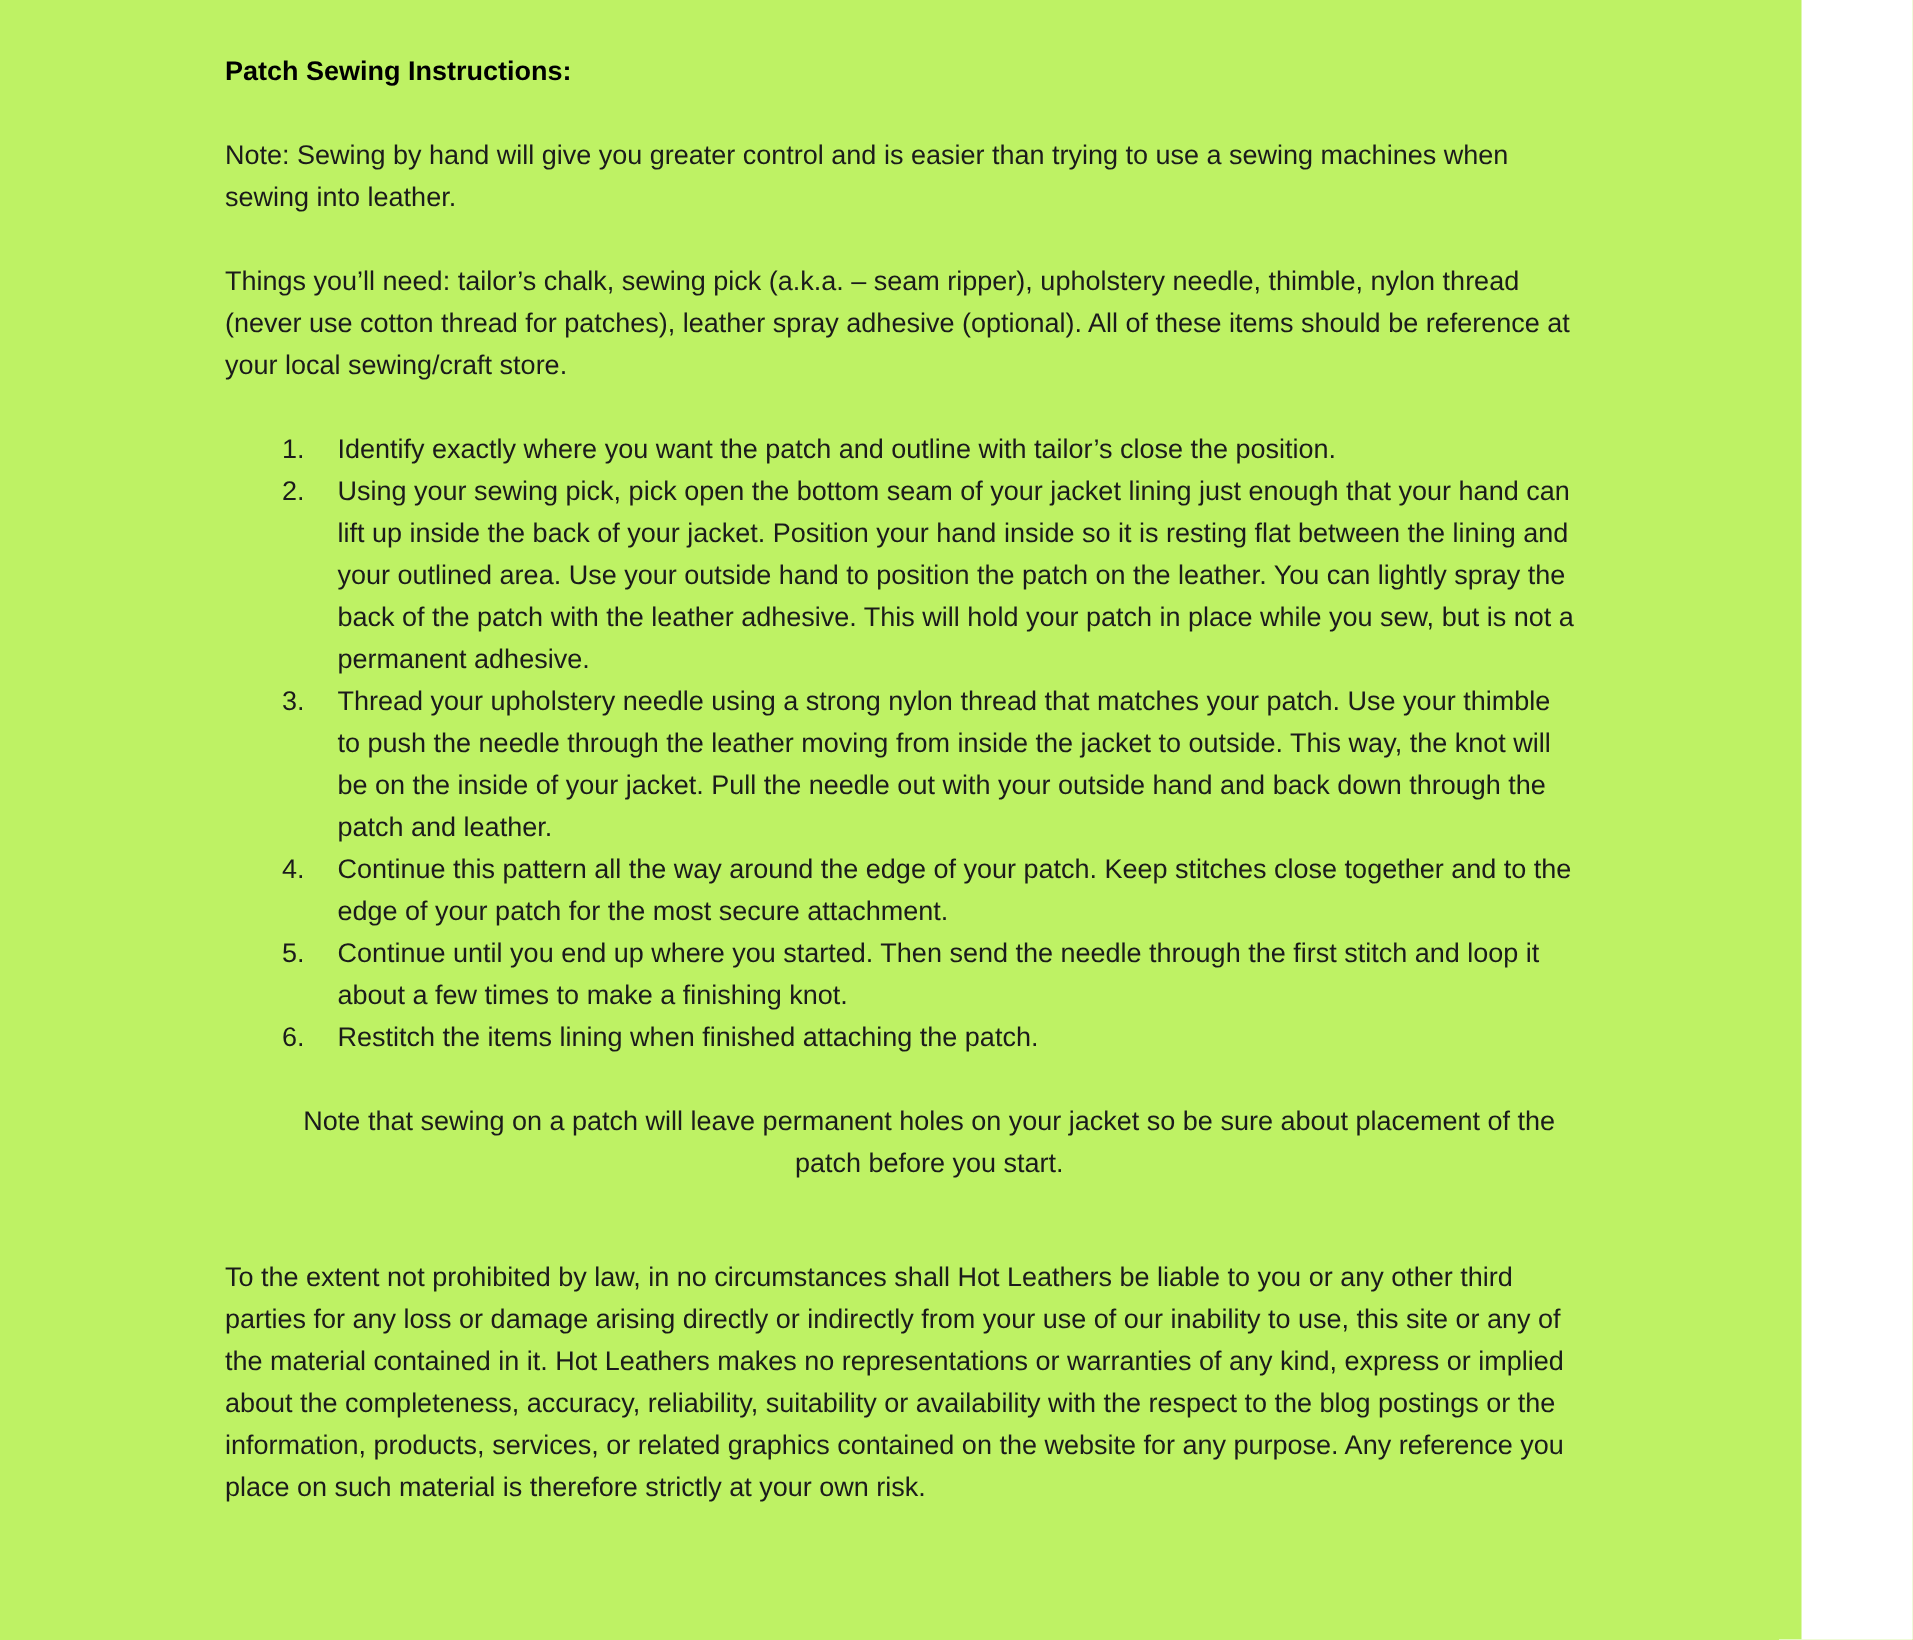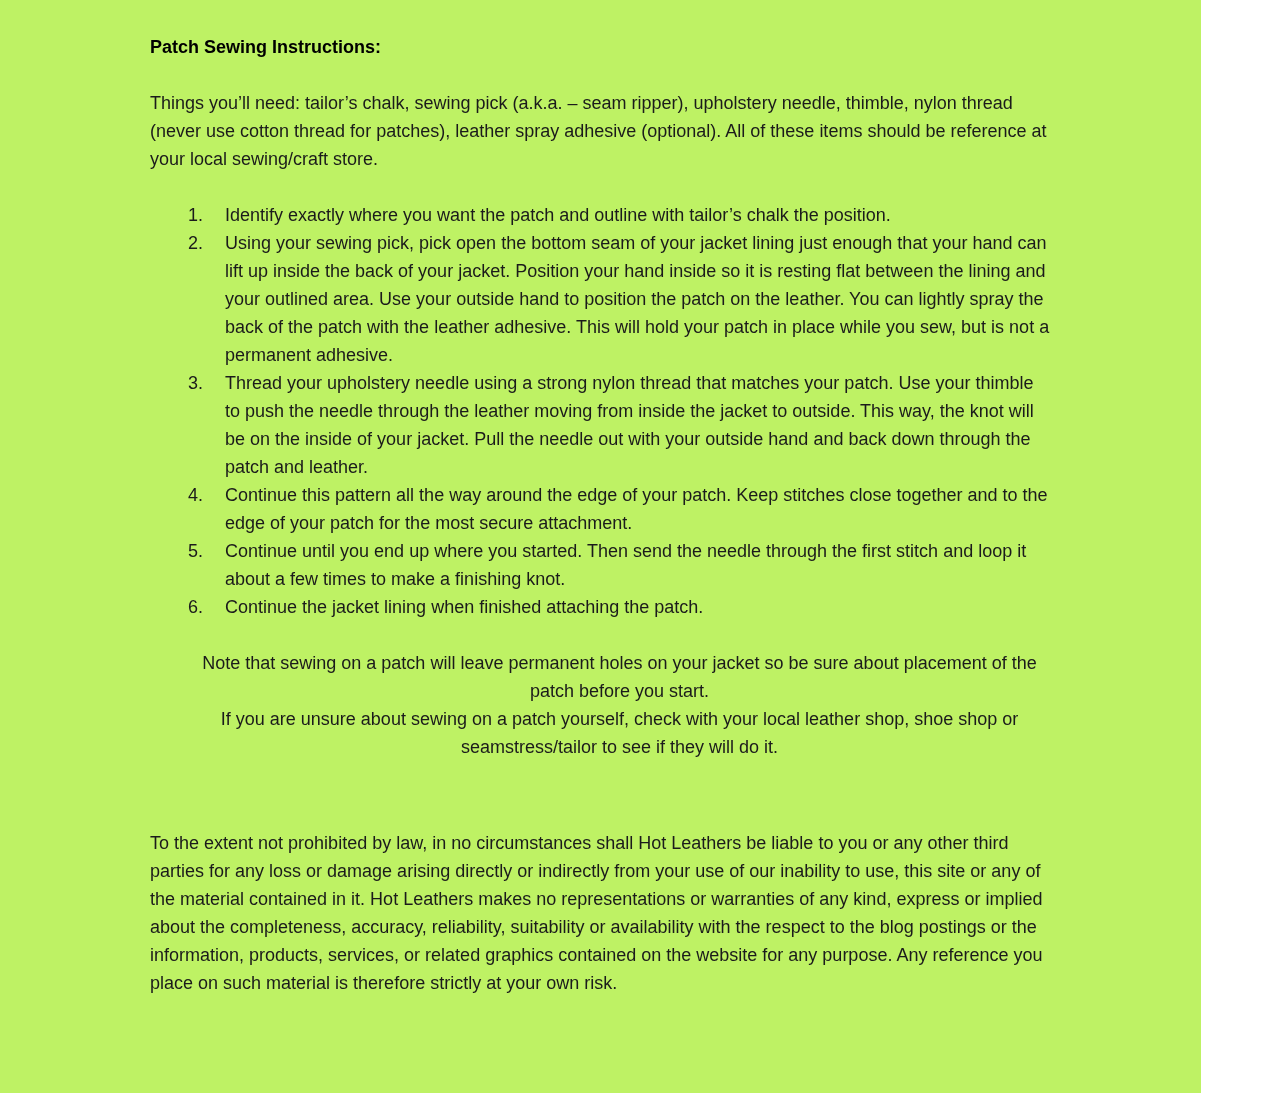--- a/index.html
+++ b/index.html
@@ -48,43 +48,43 @@
     position: absolute;
     left: 38px;
     top: 0;
   }
   .note-block {
     margin: 0 0 0 38px;
     max-width: 937px;
     text-align: center;
   }
   .disclaimer {
-    margin-top: 68px;
+    margin-top: 48px;
     max-width: 977px;
   }
 </style>
 </head>
 <body>
 
 <div class="page">
 
   <h1 class="doc-title">Patch Sewing Instructions:</h1>
 
+  <p class="para">Note: Sewing by hand will give you greater control and is easier than trying to use a sewing machines when sewing into leather.</p>
 
   <p class="para">Things you’ll need: tailor’s chalk, sewing pick (a.k.a. – seam ripper), upholstery needle, thimble, nylon thread (never use cotton thread for patches), leather spray adhesive (optional). All of these items should be reference at your local sewing/craft store.</p>
 
   <ol class="steps">
-    <li>Identify exactly where you want the patch and outline with tailor’s chalk the position.</li>
+    <li>Identify exactly where you want the patch and outline with tailor’s close the position.</li>
     <li>Using your sewing pick, pick open the bottom seam of your jacket lining just enough that your hand can lift up inside the back of your jacket. Position your hand inside so it is resting flat between the lining and your outlined area. Use your outside hand to position the patch on the leather. You can lightly spray the back of the patch with the leather adhesive. This will hold your patch in place while you sew, but is not a permanent adhesive.</li>
     <li>Thread your upholstery needle using a strong nylon thread that matches your patch. Use your thimble to push the needle through the leather moving from inside the jacket to outside. This way, the knot will be on the inside of your jacket. Pull the needle out with your outside hand and back down through the patch and leather.</li>
     <li>Continue this pattern all the way around  the edge of your patch. Keep stitches close together and to the edge of your patch for the most secure attachment.</li>
     <li>Continue until you end up where you started. Then send the needle through the first stitch and loop it about a few times to make a finishing knot.</li>
-    <li>Continue the jacket lining when finished attaching the patch.</li>
+    <li>Restitch the items lining when finished attaching the patch.</li>
   </ol>
 
   <div class="note-block">
     <p>Note that sewing on a patch will leave permanent holes on your jacket so be sure about placement of the patch before you start.</p>
-    <p>If you are unsure about sewing on a patch yourself, check with your local leather shop, shoe shop or seamstress/tailor to see if they will do it.</p>
   </div>
 
   <p class="disclaimer">To the extent not prohibited by law, in no circumstances shall Hot Leathers be liable to you or any other third parties for any loss or damage arising directly or indirectly from your use of our inability to use, this site or any of the material contained in it. Hot Leathers makes no representations or warranties of any kind, express or implied about the completeness, accuracy, reliability, suitability or availability with the respect to the blog postings or the information, products, services, or related graphics contained on the website for any purpose. Any reference you place on such material is therefore strictly at your own risk.</p>
 
 </div>
 
 </body></html>

